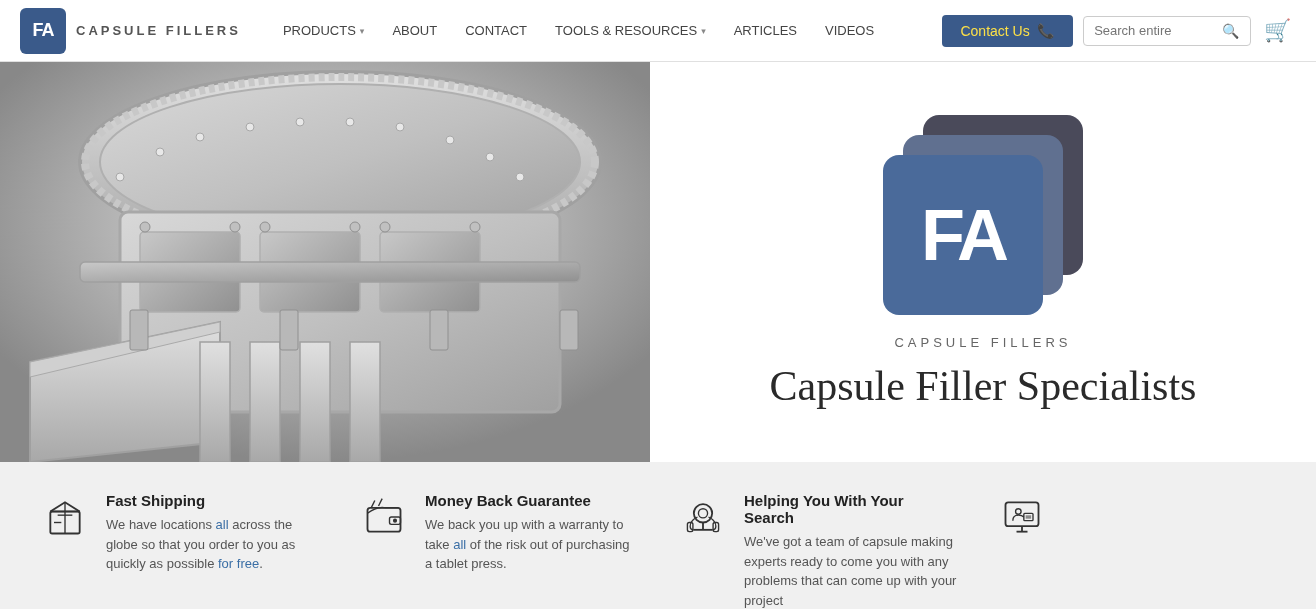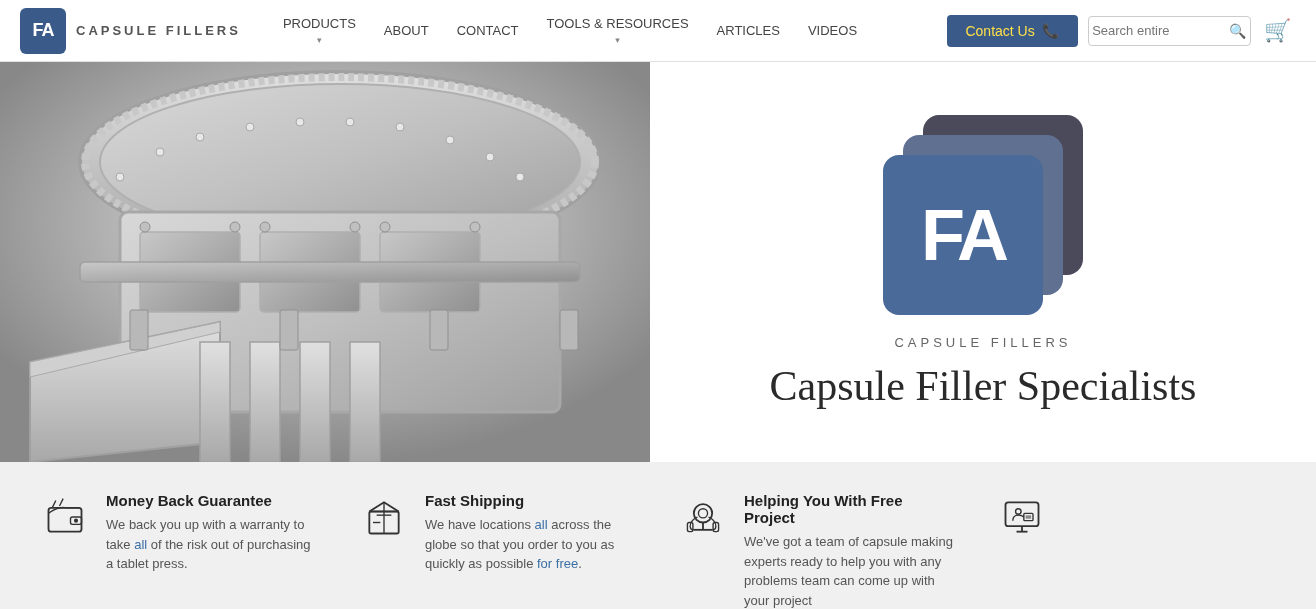--- a/index.html
+++ b/index.html
@@ -51,21 +51,20 @@
       padding: 6px 12px;
       font-size: 13px;
       color: #444;
       cursor: pointer;
       text-transform: uppercase;
       font-weight: 500;
       display: flex;
       align-items: center;
       gap: 4px;
       white-space: nowrap;
-      flex-direction: column;
     }
     .nav-chevron {
       font-size: 9px;
       color: #888;
     }
     .header-actions {
       display: flex;
       align-items: center;
       gap: 10px;
       margin-left: auto;
@@ -81,22 +80,22 @@
       display: flex;
       align-items: center;
       gap: 8px;
       white-space: nowrap;
     }
     .search-box {
       display: flex;
       align-items: center;
       border: 1px solid #ccc;
       border-radius: 4px;
-      padding: 6px 3px;
-      gap: 17px;
+      padding: 6px 10px;
+      gap: 8px;
       background: #fff;
       cursor: text;
     }
     .search-box input {
       border: none;
       outline: none;
       font-size: 13px;
       color: #888;
       width: 120px;
     }
@@ -379,71 +378,71 @@
     <p class="hero-brand-text">CAPSULE FILLERS</p>
     <h1 class="hero-headline">Capsule Filler Specialists</h1>
   </div>
 </section>
 
 <section class="features">
 
   <div class="feature-item">
     <div class="feature-icon">
       <svg viewBox="0 0 48 48">
+        <rect x="8" y="18" width="32" height="24" rx="2" stroke="#333" stroke-width="2" fill="none"></rect>
+        <polyline points="8,18 24,8 40,18" stroke="#333" stroke-width="2" fill="none"></polyline>
+        <line x1="24" y1="8" x2="24" y2="42" stroke="#333" stroke-width="1.5"></line>
+        <line x1="8" y1="18" x2="40" y2="18" stroke="#333" stroke-width="1.5"></line>
+        <line x1="16" y1="22" x2="32" y2="22" stroke="#333" stroke-width="1.5"></line>
+        <line x1="12" y1="30" x2="20" y2="30" stroke="#333" stroke-width="1.5"></line>
+      </svg>
+    </div>
+    <div class="feature-text">
+      <h3>Fast Shipping</h3>
+      <p>
+        We have locations <a class="highlight-link">all</a> across the globe so that you order to you as quickly as possible <a class="highlight-link">for free</a>.
+      </p>
+    </div>
+  </div>
+
+  <div class="feature-item">
+    <div class="feature-icon">
+      <svg viewBox="0 0 48 48">
         <rect x="6" y="14" width="36" height="26" rx="3" stroke="#333" stroke-width="2" fill="none"></rect>
         <path d="M6 20 Q16 12 26 14 L40 14" stroke="#333" stroke-width="1.5" fill="none"></path>
         <rect x="30" y="24" width="12" height="8" rx="2" stroke="#333" stroke-width="1.5" fill="none"></rect>
         <circle cx="36" cy="28" r="1.5" fill="#333"></circle>
         <path d="M10 14 L14 6" stroke="#333" stroke-width="1.5"></path>
         <path d="M18 12 L22 4" stroke="#333" stroke-width="1.5"></path>
       </svg>
     </div>
     <div class="feature-text">
       <h3>Money Back Guarantee</h3>
       <p>
         We back you up with a warranty to take <a class="highlight-link">all</a> of the risk out of purchasing a tablet press.
-      </p>
-    </div>
-  </div>
-
-  <div class="feature-item">
-    <div class="feature-icon">
-      <svg viewBox="0 0 48 48">
-        <rect x="8" y="18" width="32" height="24" rx="2" stroke="#333" stroke-width="2" fill="none"></rect>
-        <polyline points="8,18 24,8 40,18" stroke="#333" stroke-width="2" fill="none"></polyline>
-        <line x1="24" y1="8" x2="24" y2="42" stroke="#333" stroke-width="1.5"></line>
-        <line x1="8" y1="18" x2="40" y2="18" stroke="#333" stroke-width="1.5"></line>
-        <line x1="16" y1="22" x2="32" y2="22" stroke="#333" stroke-width="1.5"></line>
-        <line x1="12" y1="30" x2="20" y2="30" stroke="#333" stroke-width="1.5"></line>
-      </svg>
-    </div>
-    <div class="feature-text">
-      <h3>Fast Shipping</h3>
-      <p>
-        We have locations <a class="highlight-link">all</a> across the globe so that you order to you as quickly as possible <a class="highlight-link">for free</a>.
       </p>
     </div>
   </div>
 
   <div class="feature-item">
     <div class="feature-icon">
       <svg viewBox="0 0 48 48">
         <circle cx="24" cy="20" r="10" stroke="#333" stroke-width="2" fill="none"></circle>
         <circle cx="24" cy="20" r="5" stroke="#333" stroke-width="1.5" fill="none"></circle>
         <line x1="24" y1="30" x2="24" y2="38" stroke="#333" stroke-width="2"></line>
         <line x1="14" y1="38" x2="34" y2="38" stroke="#333" stroke-width="2"></line>
         <path d="M30 24 Q38 28 38 34 Q38 38 34 38" stroke="#333" stroke-width="1.5" fill="none"></path>
         <rect x="35" y="30" width="6" height="10" rx="2" stroke="#333" stroke-width="1.5" fill="none"></rect>
         <path d="M18 24 Q10 28 10 34 Q10 38 14 38" stroke="#333" stroke-width="1.5" fill="none"></path>
         <rect x="7" y="30" width="6" height="10" rx="2" stroke="#333" stroke-width="1.5" fill="none"></rect>
       </svg>
     </div>
     <div class="feature-text">
-      <h3>Helping You With Free Project</h3>
-      <p>We've got a team of capsule making experts ready to help you with any problems team can come up with your project</p>
+      <h3>Helping You With Your Search</h3>
+      <p>We've got a team of capsule making experts ready to come you with any problems that can come up with your project</p>
     </div>
   </div>
 
   <div class="feature-item">
     <div class="feature-icon">
       <svg viewBox="0 0 48 48">
         <rect x="6" y="8" width="36" height="26" rx="3" stroke="#333" stroke-width="2" fill="none"></rect>
         <line x1="18" y1="40" x2="30" y2="40" stroke="#333" stroke-width="2"></line>
         <line x1="24" y1="34" x2="24" y2="40" stroke="#333" stroke-width="2"></line>
 

